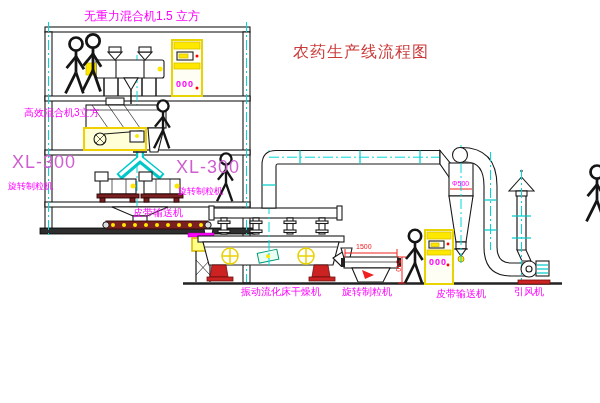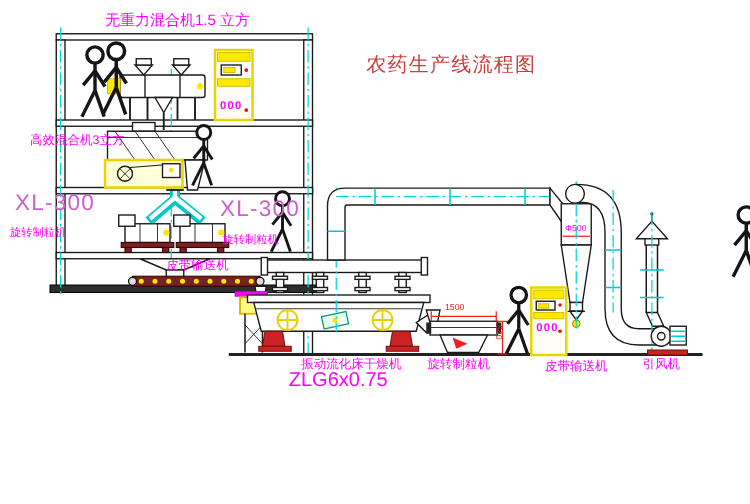--- a/index.html
+++ b/index.html
@@ -305,21 +305,20 @@
 <div class="lbl mag" style="left:24px;top:108px;font-size:10px;">高效混合机3立方</div>
 
 <div class="lbl orch" style="left:12px;top:153px;font-size:18px;">XL-300</div>
 <div class="lbl mag" style="left:8px;top:182px;font-size:9px;">旋转制粒机</div>
 <div class="lbl orch" style="left:176px;top:158px;font-size:18px;">XL-300</div>
 <div class="lbl mag" style="left:178px;top:187px;font-size:9px;">旋转制粒机</div>
 
 <div class="lbl mag" style="left:117px;top:208px;font-size:10px;margin-left:16px;">皮带输送机</div>
 
 <div class="lbl mag" style="left:241px;top:287px;font-size:10px;">振动流化床干燥机</div>
-<div class="lbl mag" style="left:231px;top:297px;font-size:16px;">ZLG6x0.75</div>
 
 <div class="lbl mag" style="left:342px;top:287px;font-size:10px;">旋转制粒机</div>
 
 <div class="lbl mag" style="left:436px;top:289px;font-size:10px;">皮带输送机</div>
 <div class="lbl mag" style="left:514px;top:287px;font-size:10px;">引风机</div>
 
 <div class="lbl mag" style="left:452px;top:180px;font-size:7px;">Φ500</div>
 <div class="lbl dimred" style="left:356px;top:243px;font-size:7px;">1500</div>
 <div class="lbl dimred vert" style="left:395px;top:260px;font-size:7px;">540</div>
 

